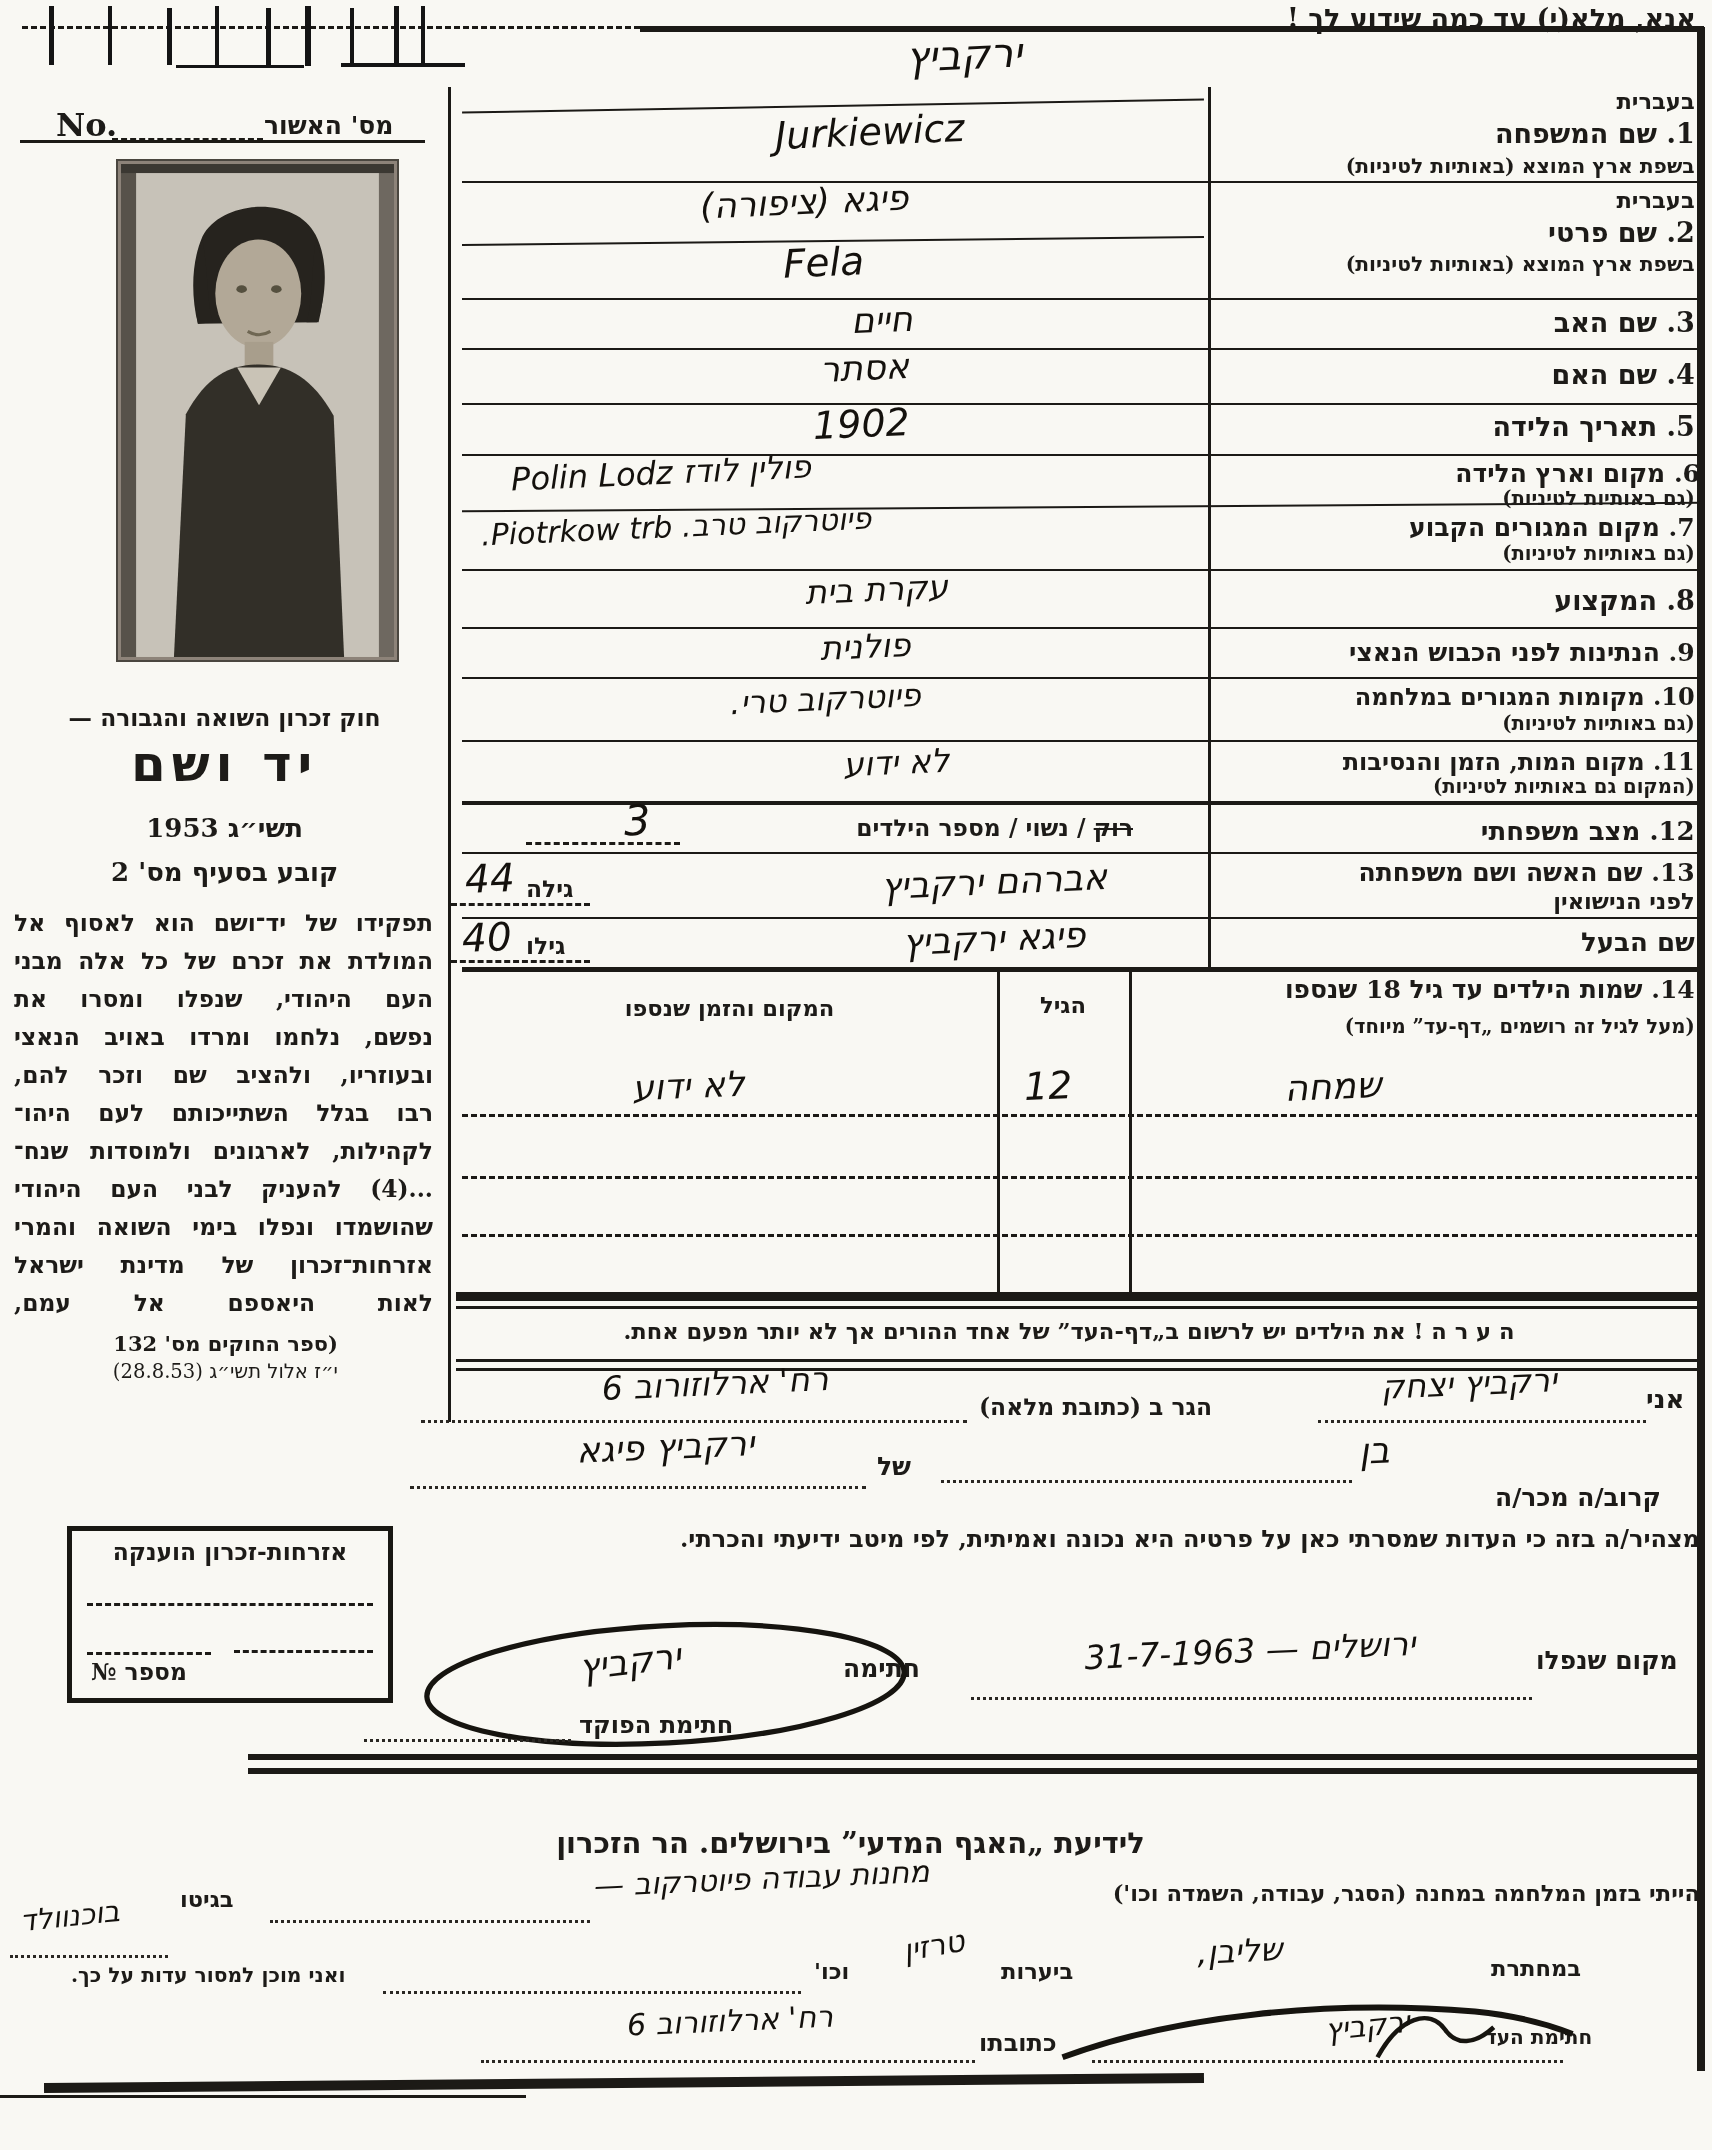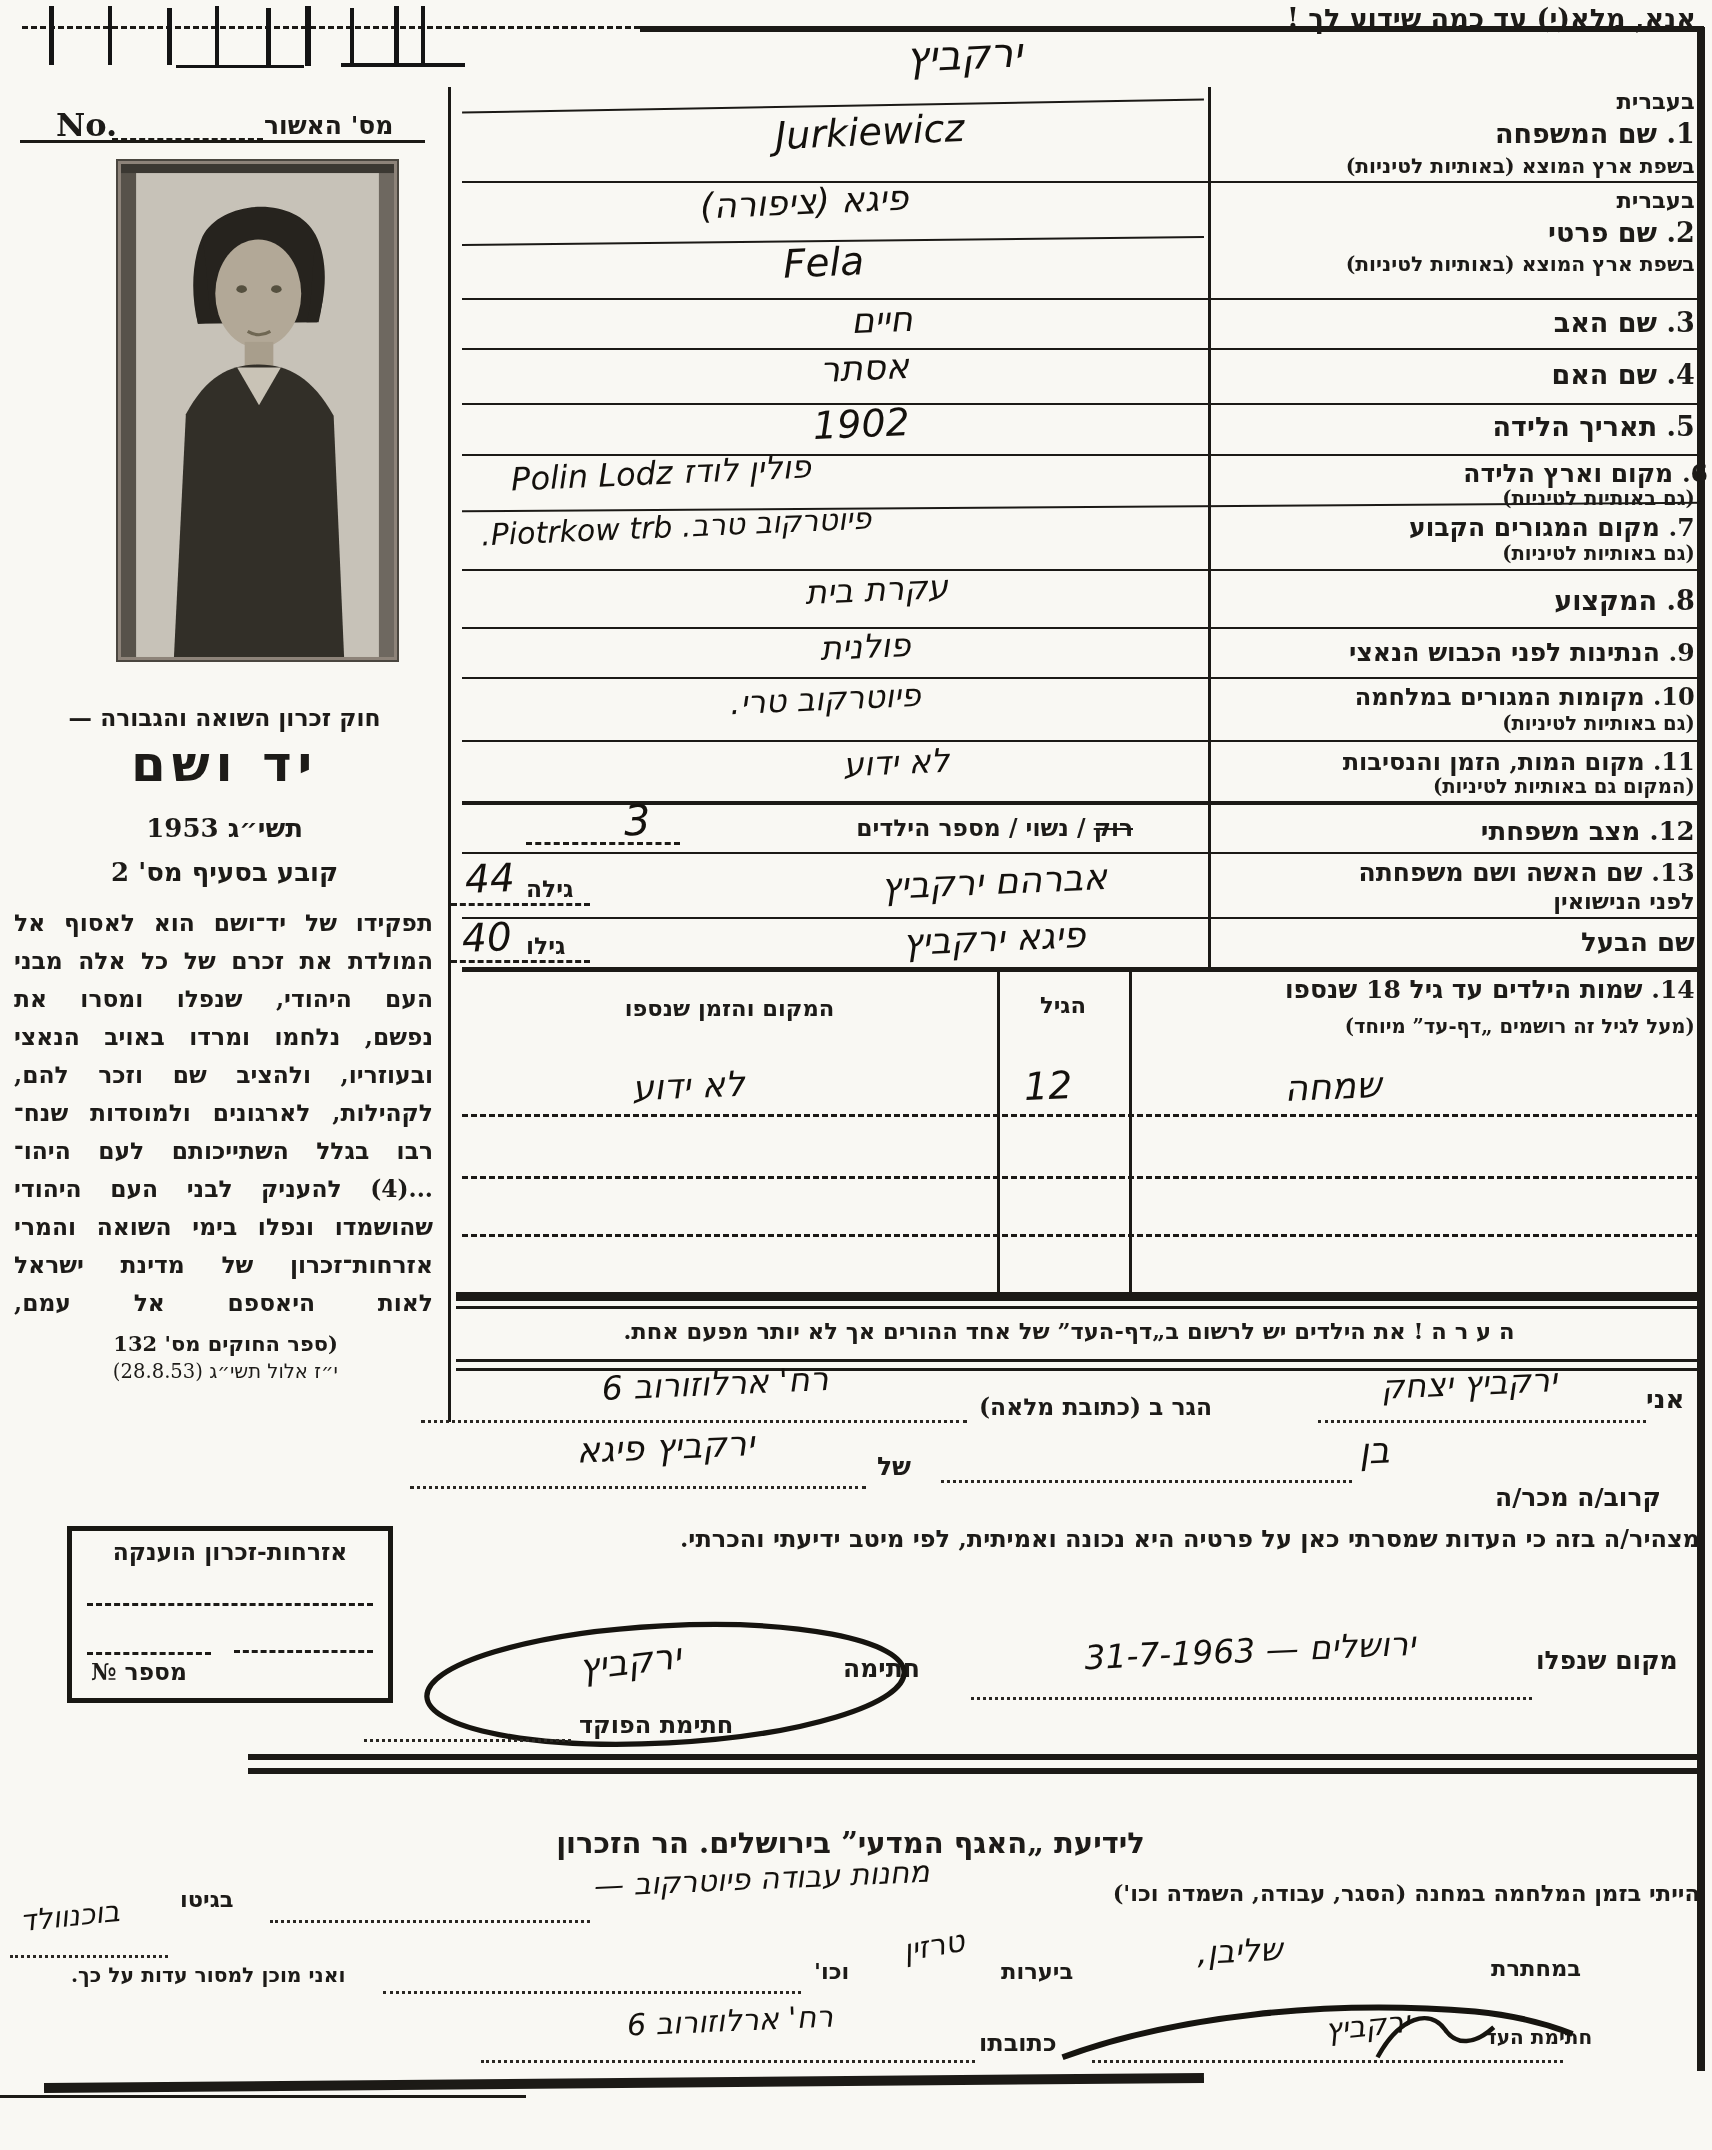--- a/index.html
+++ b/index.html
@@ -72,22 +72,22 @@
   <div class="t b ctr" style="left:13.6px;top:735px;width:424px;font-size:50px;letter-spacing:6px;">יד ושם</div>
   <div class="t ctr b" style="left:13.6px;top:814px;width:424px;font-size:26px;">תשי״ג 1953</div>
   <div class="t b ctr" style="left:13.6px;top:858px;width:424px;font-size:26px;">קובע בסעיף מס' 2</div>
 
   <div style="position:absolute;left:15px;top:904px;width:419px;">
     <span class="lawline">תפקידו של יד־ושם הוא לאסוף אל</span>
     <span class="lawline">המולדת את זכרם של כל אלה מבני</span>
     <span class="lawline">העם היהודי, שנפלו ומסרו את</span>
     <span class="lawline">נפשם, נלחמו ומרדו באויב הנאצי</span>
     <span class="lawline">ובעוזריו, ולהציב שם וזכר להם,</span>
+    <span class="lawline">רבו בגלל השתייכותם לעם היהו־</span>
     <span class="lawline">לקהילות, לארגונים ולמוסדות שנח־</span>
-    <span class="lawline">רבו בגלל השתייכותם לעם היהו־</span>
     <span class="lawline">‏...(4) להעניק לבני העם היהודי</span>
     <span class="lawline">שהושמדו ונפלו בימי השואה והמרי</span>
     <span class="lawline">אזרחות־זכרון של מדינת ישראל</span>
     <span class="lawline">לאות היאספם אל עמם,</span>
   </div>
   <div class="t rgt" style="left:15px;top:1332px;width:324px;font-size:21px;font-weight:bold;">(ספר החוקים מס' 132</div>
   <div class="t rgt" style="left:15px;top:1361px;width:324px;font-size:19.6px;">י״ז אלול תשי״ג (28.8.53)</div>
 
   <div class="box" style="left:68px;top:1526px;width:316px;height:167px;">
     <div class="t b ctr" style="left:0;top:7.5px;width:100%;font-size:23.4px;">אזרחות-זכרון הוענקה</div>
@@ -123,21 +123,21 @@
   <div class="t rgt" style="right:17.3px;top:155px;width:452px;font-size:20.3px;font-weight:bold;">בשפת ארץ המוצא (באותיות לטיניות)</div>
 
   <div class="t b rgt" style="right:17.3px;top:188px;width:452px;font-size:22.6px;">בעברית</div>
   <div class="t b rgt" style="right:17.3px;top:217px;width:452px;font-size:27px;"><span>2.</span> <span>שם פרטי</span></div>
   <div class="t rgt" style="right:17.3px;top:253px;width:452px;font-size:20.3px;font-weight:bold;">בשפת ארץ המוצא (באותיות לטיניות)</div>
 
   <div class="t b rgt" style="right:17.3px;top:307px;width:452px;font-size:27px;"><span>3.</span> <span>שם האב</span></div>
   <div class="t b rgt" style="right:17.3px;top:359px;width:452px;font-size:27px;"><span>4.</span> <span>שם האם</span></div>
   <div class="t b rgt" style="right:17.3px;top:411px;width:452px;font-size:27px;"><span>5.</span> <span>תאריך הלידה</span></div>
 
-  <div class="t b rgt" style="right:4px;top:460px;width:452px;font-size:25px;"><span>6.</span> <span>מקום וארץ הלידה</span></div>
+  <div class="t b rgt" style="right:12px;top:460px;width:452px;font-size:25px;"><span>6.</span> <span>מקום וארץ הלידה</span></div>
   <div class="t rgt" style="right:17.3px;top:488px;width:452px;font-size:19.6px;font-weight:bold;">(גם באותיות לטיניות)</div>
 
   <div class="t b rgt" style="right:17.3px;top:514px;width:452px;font-size:25px;"><span>7.</span> <span>מקום המגורים הקבוע</span></div>
   <div class="t rgt" style="right:17.3px;top:543px;width:452px;font-size:19.6px;font-weight:bold;">(גם באותיות לטיניות)</div>
 
   <div class="t b rgt" style="right:17.3px;top:585px;width:452px;font-size:27px;"><span>8.</span> <span>המקצוע</span></div>
   <div class="t b rgt" style="right:17.3px;top:639px;width:452px;font-size:25px;"><span>9.</span> <span>הנתינות לפני הכבוש הנאצי</span></div>
 
   <div class="t b rgt" style="right:17.3px;top:683px;width:452px;font-size:24px;"><span>10.</span> <span>מקומות המגורים במלחמה</span></div>
   <div class="t rgt" style="right:17.3px;top:713px;width:452px;font-size:19.6px;font-weight:bold;">(גם באותיות לטיניות)</div>

